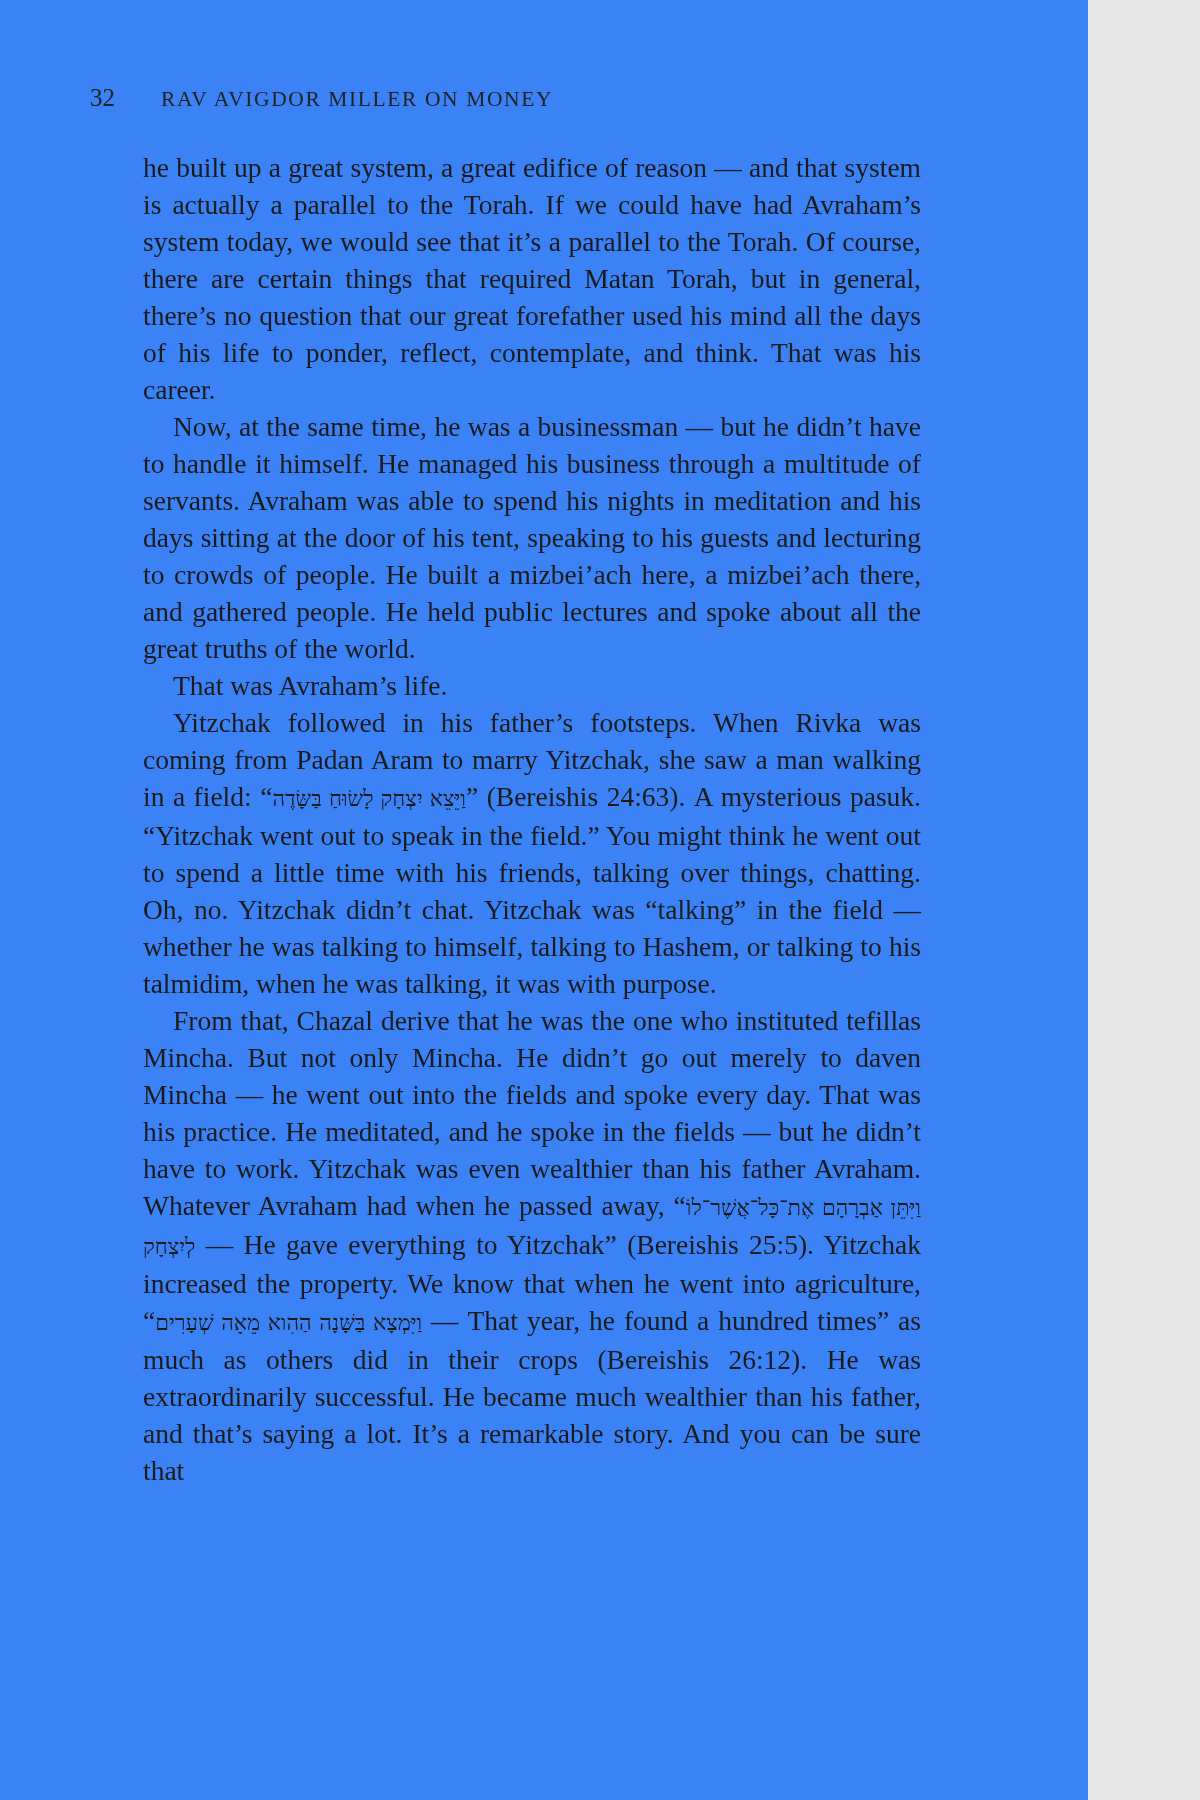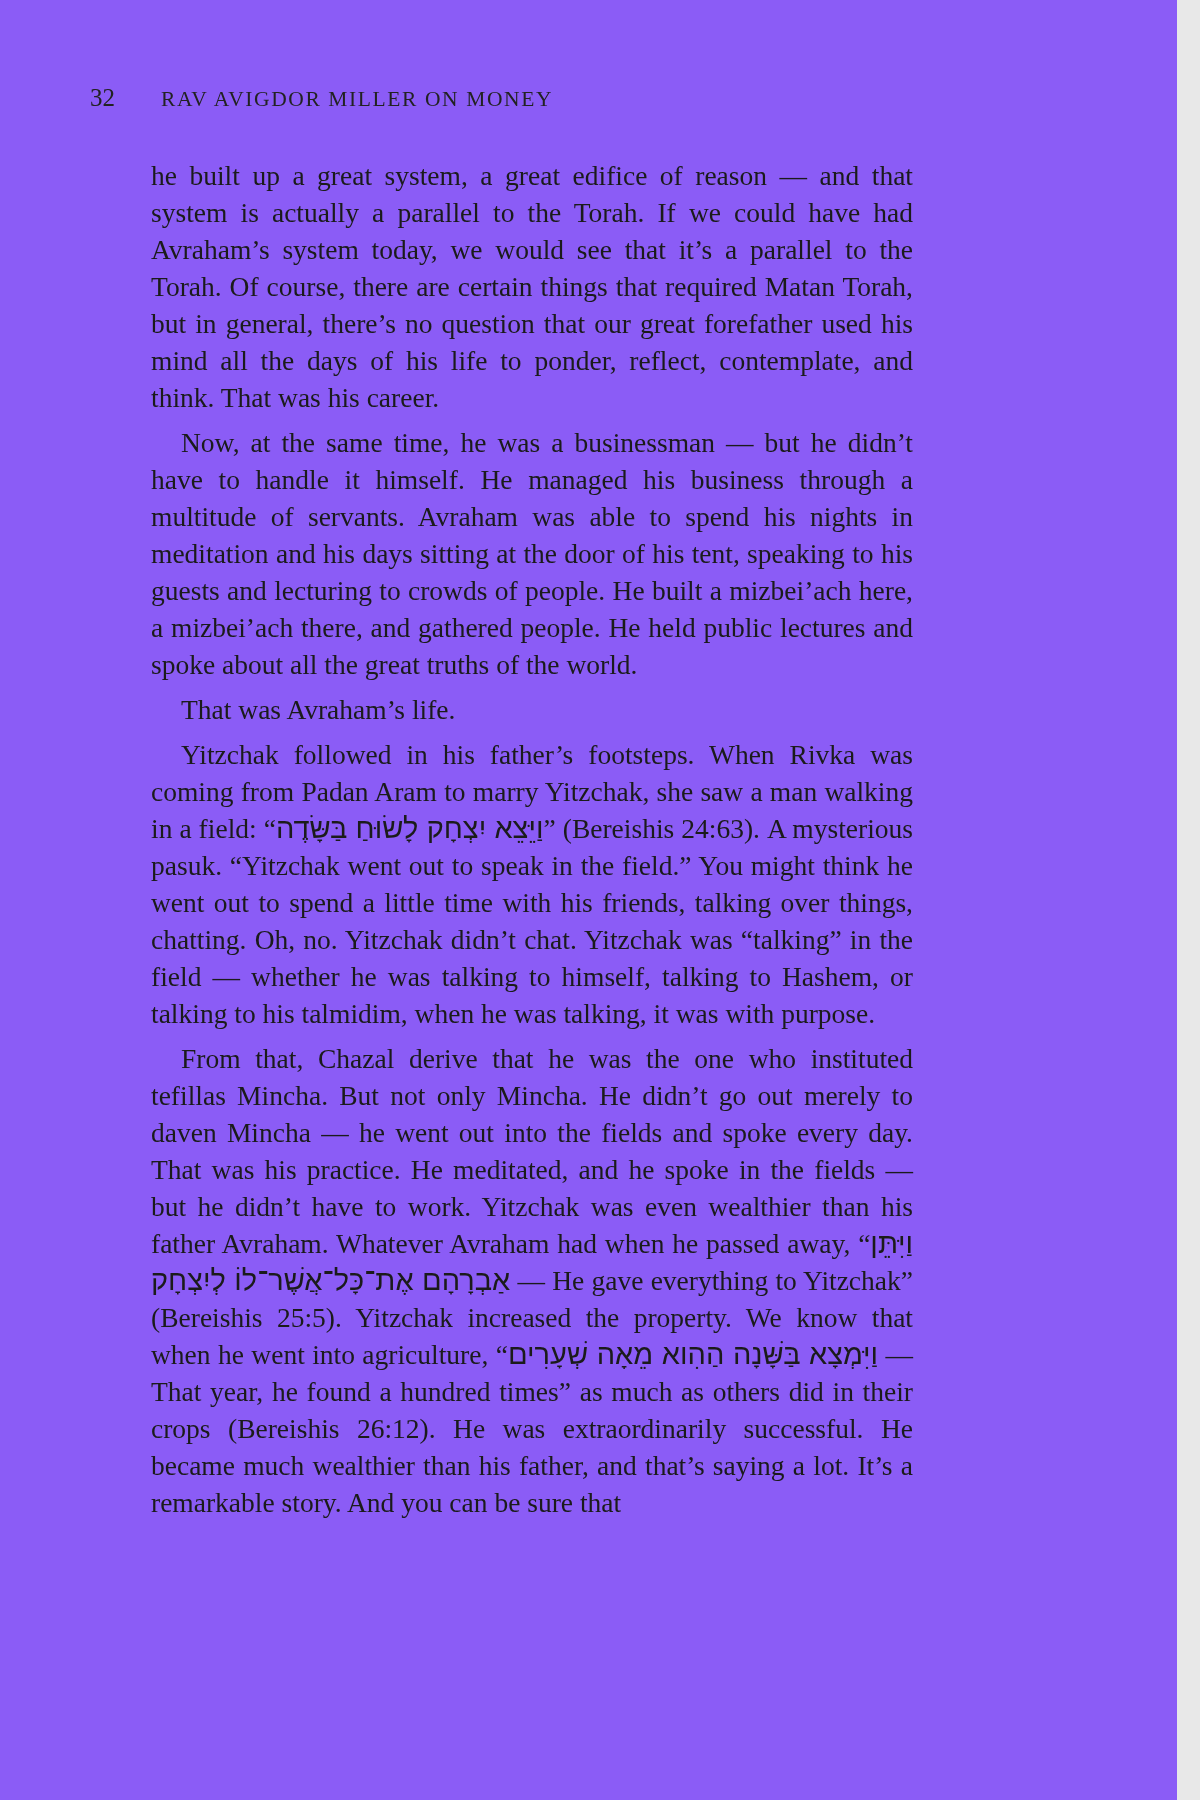--- a/index.html
+++ b/index.html
@@ -2,23 +2,23 @@
 <html><head>
 <meta charset="utf-8">
 <style>
   html, body {
     margin: 0;
     padding: 0;
     background: #e8e8e8;
   }
   .page {
     position: relative;
-    width: 1177px;
+    width: 1088px;
     height: 1800px;
-    background: #8b5cf6;
+    background: #3b82f6;
     color: #1b1b1b;
     font-family: "Liberation Serif", "DejaVu Serif", serif;
     overflow: hidden;
   }
   .running-header {
     position: absolute;
     top: 84px;
     left: 90px;
     width: 840px;
     white-space: nowrap;
@@ -40,31 +40,31 @@
   .text-block {
     position: absolute;
     left: 143px;
     top: 149px;
     width: 778px;
     font-size: 27.5px;
     line-height: 37px;
     text-align: justify;
   }
   .text-block p {
-    margin: 8px;
+    margin: 0;
     padding: 0;
   }
   .text-block p.indent {
     text-indent: 30px;
   }
   .em {
   }
   .hebrew {
-    font-family: Liberation Sans, sans-serif;
-    font-size: 29px;
+    font-family: Liberation Serif, serif;
+    font-size: 22px;
     unicode-bidi: embed;
   }
 </style>
 </head>
 <body>
 
 <div class="page">
   <header class="running-header">
     <span class="folio">32</span><span class="running-head">RAV AVIGDOR MILLER ON MONEY</span>
   </header>

